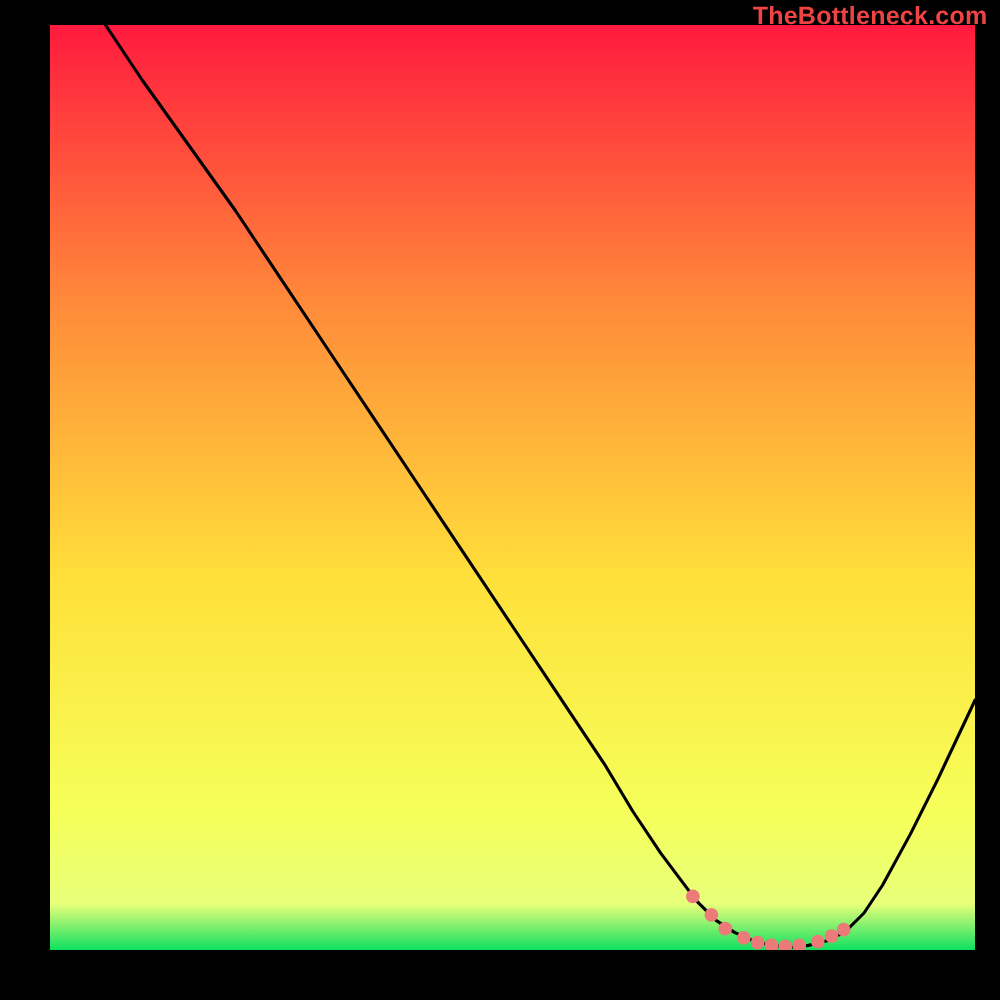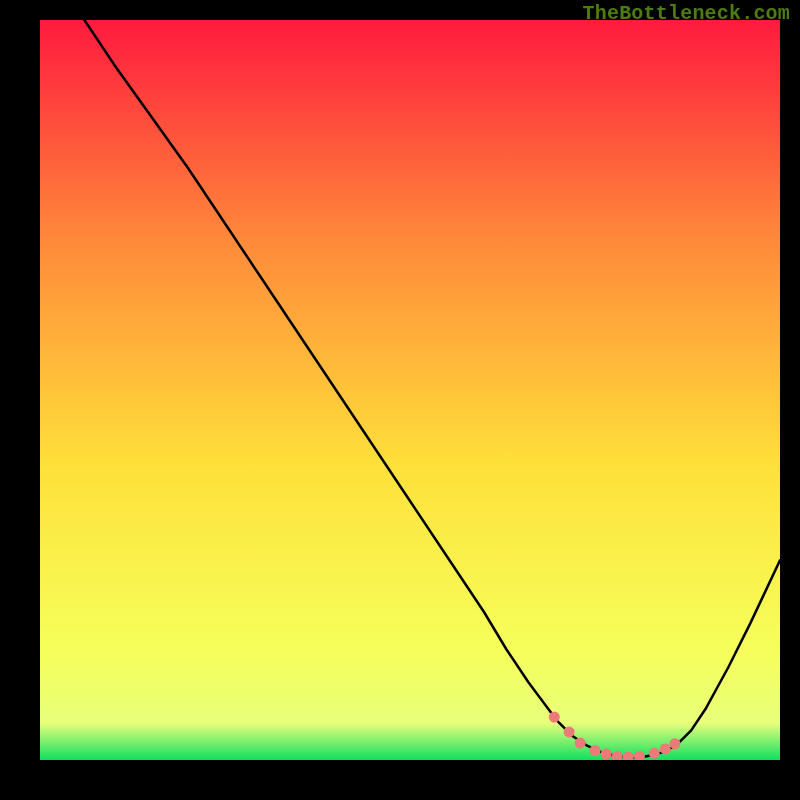--- a/index.html
+++ b/index.html
@@ -24,24 +24,24 @@
   }
   svg {
     display: block;
     width: 100%;
     height: 100%;
   }
   .watermark {
     position: absolute;
     top: 2px;
     right: 10px;
-    font-family: Liberation Mono, monospace;
+    font-family: Liberation Sans, sans-serif;
     font-size: 20px;
     font-weight: 600;
-    color: #4d7c0f;
+    color: #ef4444;
     letter-spacing: 0.2px;
   }
 </style>
 </head>
 <body>
 
 <div class="stage">
 
   <div class="watermark">TheBottleneck.com</div>
 

